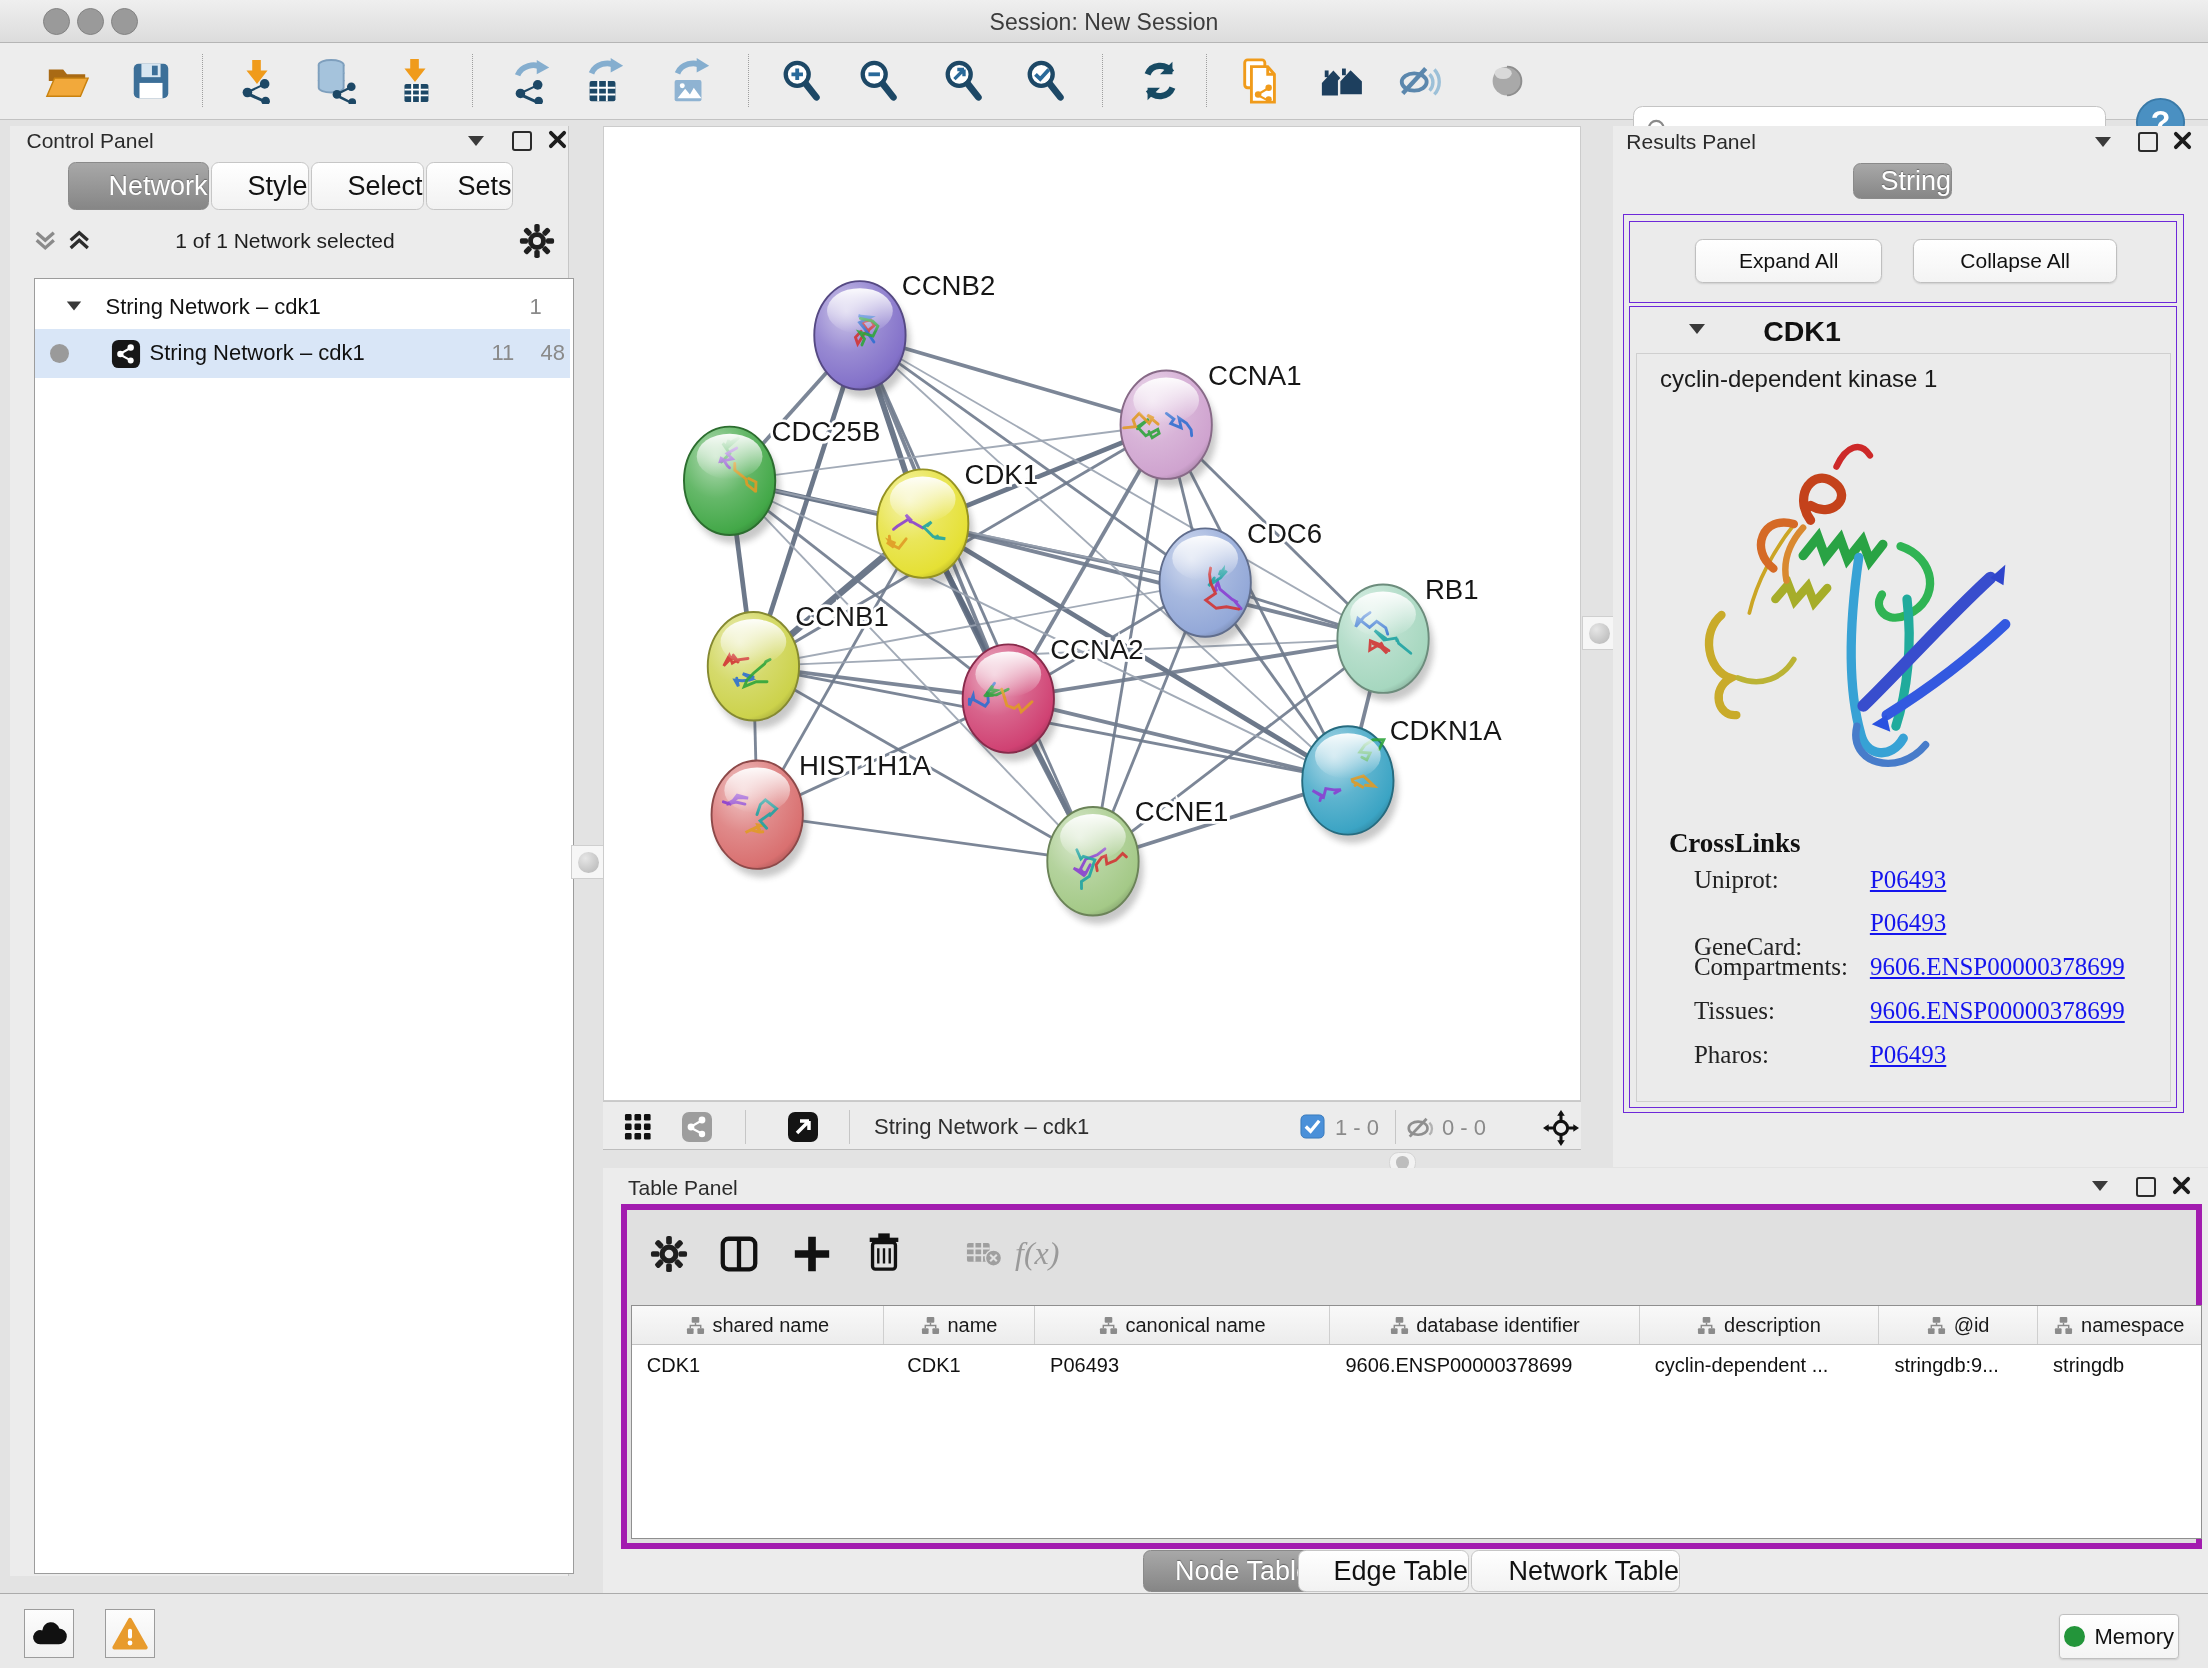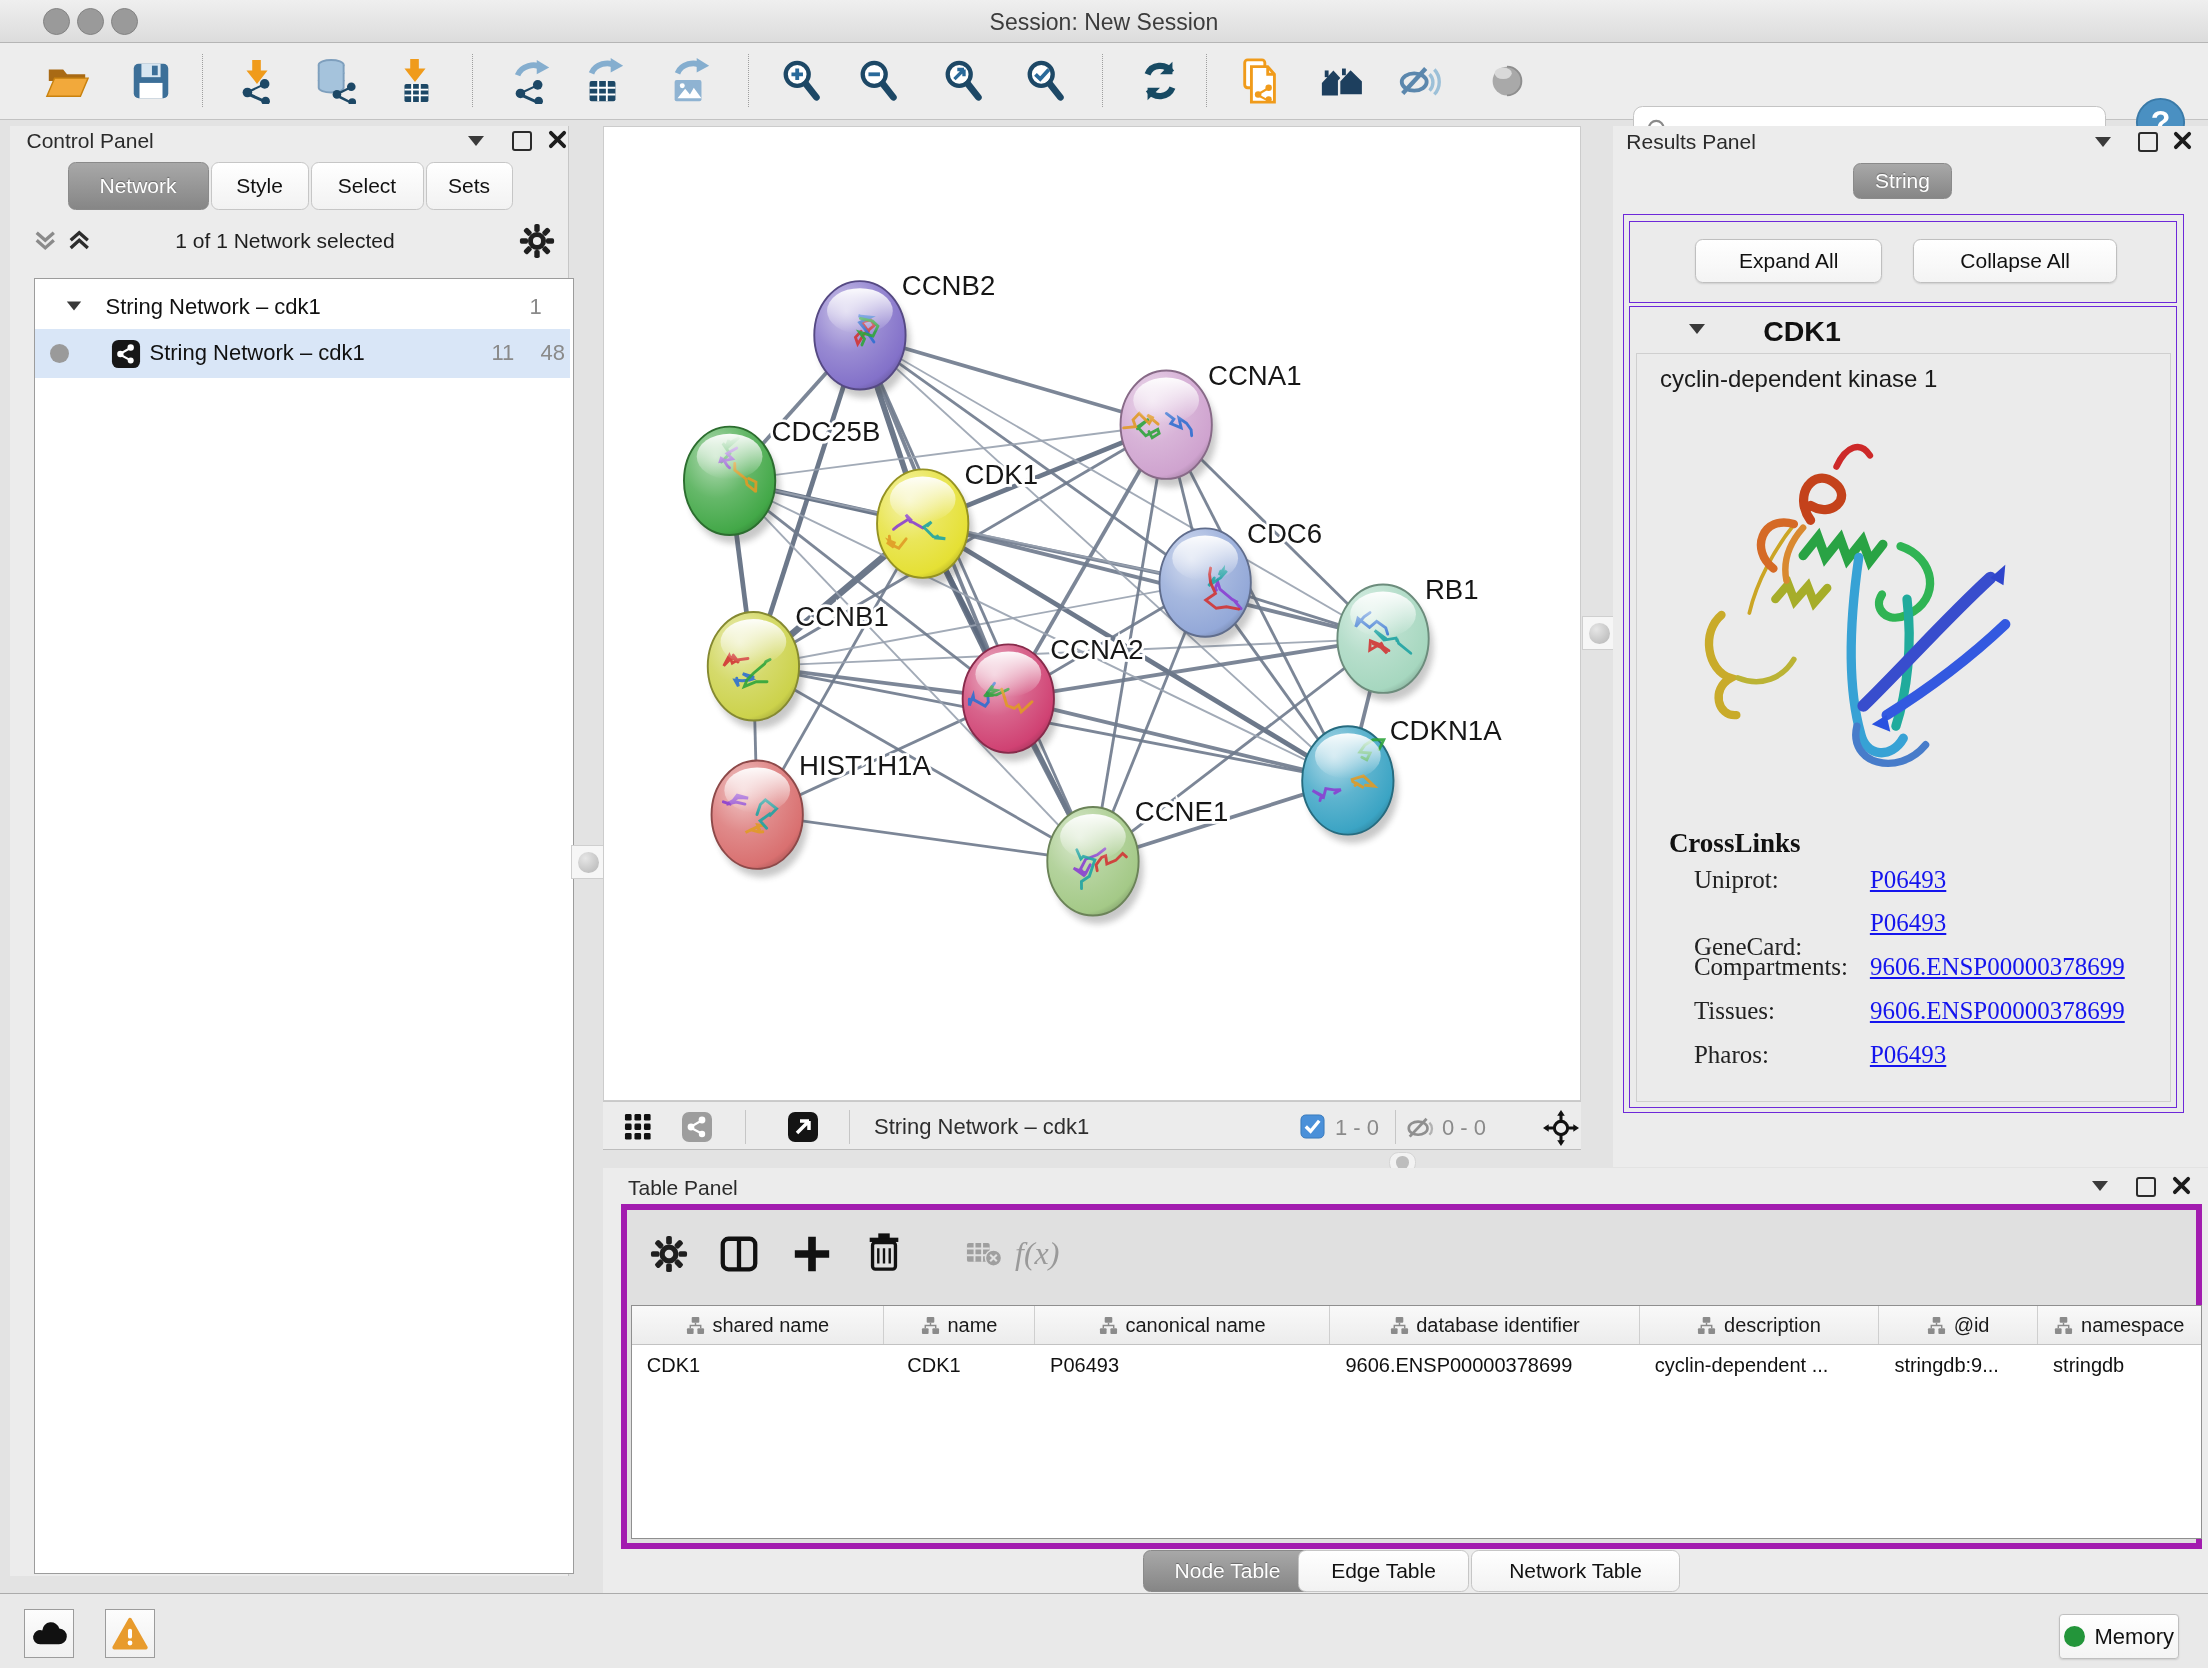--- a/index.html
+++ b/index.html
@@ -13,21 +13,21 @@
   .toolbar{left:0;top:43px;width:2208px;height:76px;background:#ededed;border-bottom:1px solid #c2c2c2;}
   .tbtn{width:53px;height:57px;top:9.5px;display:flex;align-items:center;justify-content:center;}
   .tbtn svg{width:46px;height:46px;}
   .tsep{top:11.4px;width:0;height:53px;border-left:1.9px dotted #9e9e9e;}
   .searchbox{left:1633px;top:63px;width:473px;height:49px;background:#fff;border:1.9px solid #c4c4c4;border-radius:9.5px;display:flex;align-items:center;padding-left:11.4px;box-sizing:border-box;}
   .searchbox input{border:none;outline:none;font-size:21px;width:399px;background:transparent;font-family:"Liberation Sans",sans-serif;}
   
   .ptitle{font-size:21px;color:#2b2b2b;}
   .tri-down{width:0;height:0;border-left:8.6px solid transparent;border-right:8.6px solid transparent;border-top:10.5px solid #3a3a3a;}
   .winbox{width:16px;height:16px;border:2.4px solid #2b2b2b;border-radius:2.9px;background:transparent;}
-  .tab{border:1px solid #c6c6c6;background:linear-gradient(#ffffff,#f2f2f2);color:#111;border-radius:7.6px;display:flex;align-items:center;justify-content:center;font-size:21px;box-sizing:border-box;}
+  .tab{border:1px solid #c6c6c6;background:linear-gradient(#ffffff,#f2f2f2);color:#111;border-radius:7.6px;display:flex;align-items:center;justify-content:flex-end;font-size:27px;box-sizing:border-box;}
   .tab.active{background:linear-gradient(#a8a8a8,#868686);color:#fff;border-color:#8a8a8a;text-shadow:0 -1px 1px rgba(0,0,0,.35);}
   .btn{background:linear-gradient(#ffffff,#f4f4f4);border:1px solid #bfbfbf;border-radius:7.6px;display:flex;align-items:center;justify-content:center;font-size:21px;color:#111;box-shadow:0 1px 1.9px rgba(0,0,0,.12);}
   .gray{color:#8a8a8a;}
   
   .cpanel{left:9.5px;top:126px;width:559px;height:1450px;background:#ececec;border-right:1px solid #c6c6c6;box-sizing:border-box;}
   .listbox{left:24px;top:152px;width:538px;height:1294px;background:#fff;border:1.9px solid #9c9c9c;}
   .netrow2{left:0;top:50px;width:535px;height:49px;background:#d9e6f7;}
   
   .netcanvas{left:603px;top:126px;width:978px;height:975px;background:#ffffff;border:1px solid #cccccc;box-sizing:border-box;}
   .netfooter{left:603px;top:1101px;width:978px;height:49px;background:#ececec;border-top:1px solid #c9c9c9;border-bottom:1px solid #bdbdbd;box-sizing:border-box;}

